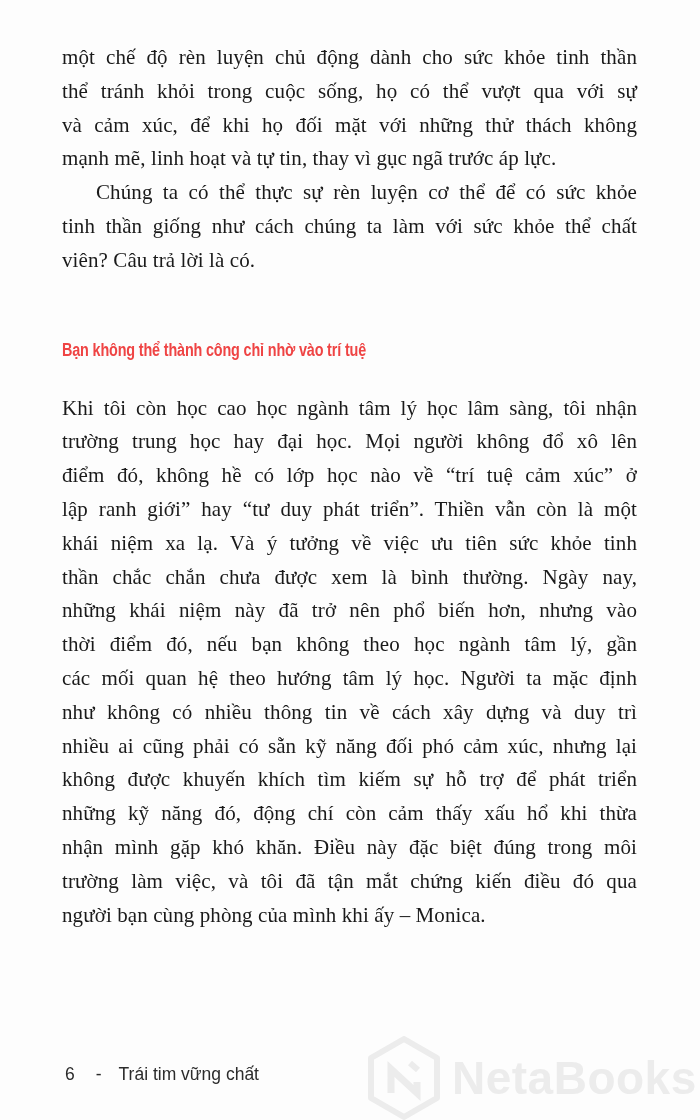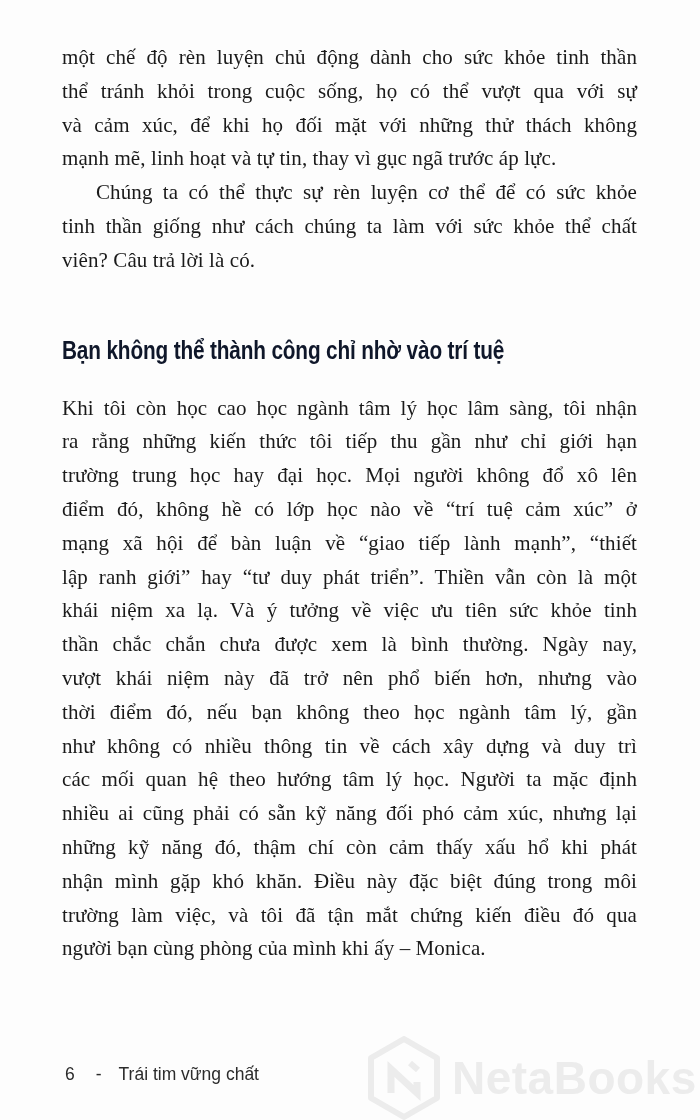--- a/index.html
+++ b/index.html
@@ -23,23 +23,23 @@
     text-align-last:justify;
     white-space:normal;
     letter-spacing:0.1px;
   }
   .line.last{text-align-last:left;}
   .line.indent{padding-left:34px;}
   .heading{
     margin:54px 0 24px 0;
     font-family:"Liberation Sans", sans-serif;
     font-weight:bold;
-    font-size:26px;
+    font-size:18px;
     line-height:36px;
-    color:#0f172a;
+    color:#ef4444;
     white-space:nowrap;
   }
   .heading-inner{
     display:inline-block;
     transform:scaleX(0.8);
     transform-origin:0 50%;
     letter-spacing:-0.2px;
   }
   .footer{
     position:absolute;
@@ -91,33 +91,32 @@
         <div class="line last">mạnh mẽ, linh hoạt và tự tin, thay vì gục ngã trước áp lực.</div>
       </div>
       <div class="paragraph">
         <div class="line indent">Chúng ta có thể thực sự rèn luyện cơ thể để có sức khỏe</div>
         <div class="line">tinh thần giống như cách chúng ta làm với sức khỏe thể chất</div>
         <div class="line last">viên? Câu trả lời là có.</div>
       </div>
       <h2 class="heading"><span class="heading-inner">Bạn không thể thành công chỉ nhờ vào trí tuệ</span></h2>
       <div class="paragraph">
         <div class="line">Khi tôi còn học cao học ngành tâm lý học lâm sàng, tôi nhận</div>
-        <div class="line">ra rằng những kiến thức tôi tiếp thu gần như chỉ giới hạn</div>
         <div class="line">trường trung học hay đại học. Mọi người không đổ xô lên</div>
         <div class="line">điểm đó, không hề có lớp học nào về “trí tuệ cảm xúc” ở</div>
-        <div class="line">mạng xã hội để bàn luận về “giao tiếp lành mạnh”, “thiết</div>
         <div class="line">lập ranh giới” hay “tư duy phát triển”. Thiền vẫn còn là một</div>
         <div class="line">khái niệm xa lạ. Và ý tưởng về việc ưu tiên sức khỏe tinh</div>
         <div class="line">thần chắc chắn chưa được xem là bình thường. Ngày nay,</div>
-        <div class="line">vượt khái niệm này đã trở nên phổ biến hơn, nhưng vào</div>
+        <div class="line">những khái niệm này đã trở nên phổ biến hơn, nhưng vào</div>
         <div class="line">thời điểm đó, nếu bạn không theo học ngành tâm lý, gần</div>
+        <div class="line">các mối quan hệ theo hướng tâm lý học. Người ta mặc định</div>
         <div class="line">như không có nhiều thông tin về cách xây dựng và duy trì</div>
-        <div class="line">các mối quan hệ theo hướng tâm lý học. Người ta mặc định</div>
         <div class="line">nhiều ai cũng phải có sẵn kỹ năng đối phó cảm xúc, nhưng lại</div>
-        <div class="line">những kỹ năng đó, thậm chí còn cảm thấy xấu hổ khi phát</div>
+        <div class="line">không được khuyến khích tìm kiếm sự hỗ trợ để phát triển</div>
+        <div class="line">những kỹ năng đó, động chí còn cảm thấy xấu hổ khi thừa</div>
         <div class="line">nhận mình gặp khó khăn. Điều này đặc biệt đúng trong môi</div>
         <div class="line">trường làm việc, và tôi đã tận mắt chứng kiến điều đó qua</div>
         <div class="line last">người bạn cùng phòng của mình khi ấy – Monica.</div>
       </div>
     </main>
 
   <footer class="footer">
     <span class="pg">6</span>
     <span class="sep">-</span>
     <span class="title">Trái tim vững chất</span>

